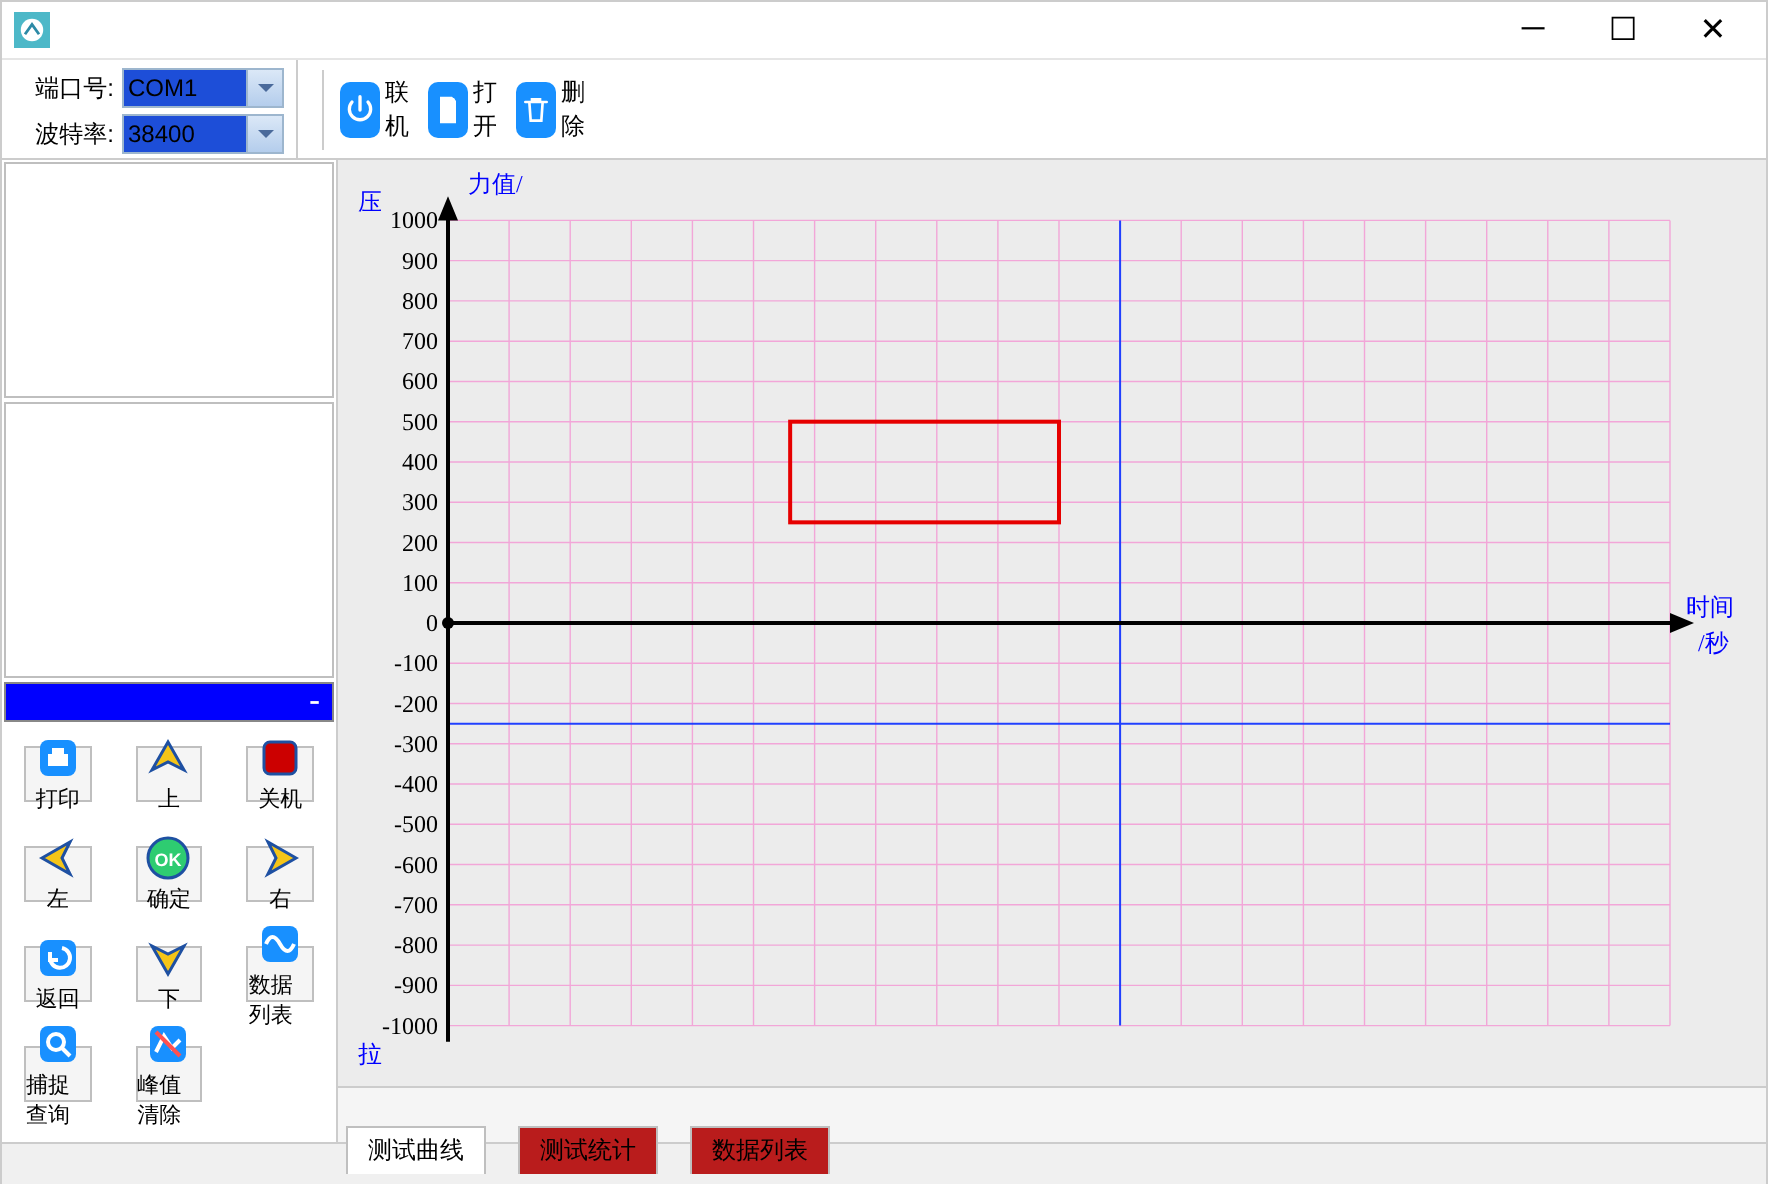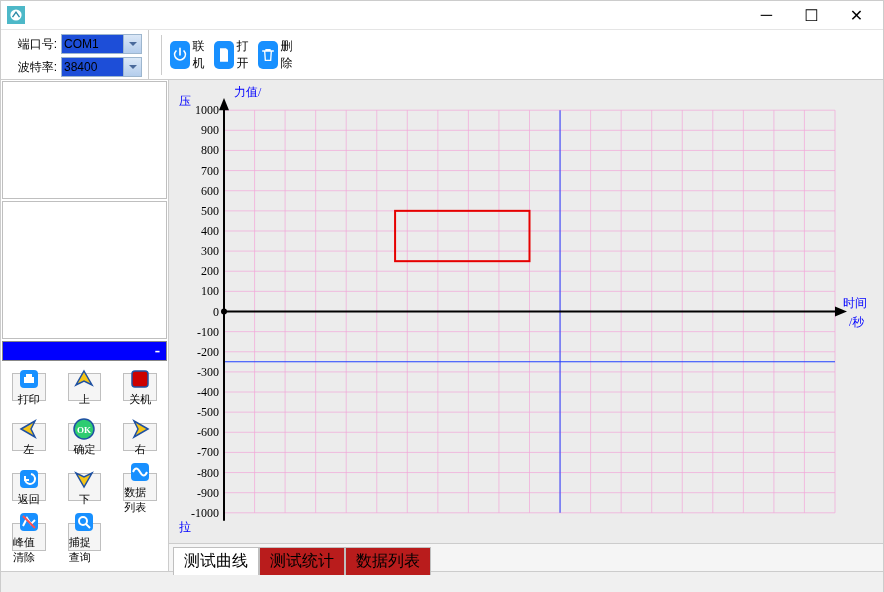--- a/index.html
+++ b/index.html
@@ -30,30 +30,30 @@
 .tool-btn span { font-size: 12px; }
 
 .body-row { flex: 1; display: flex; }
 .left-col { width: 168px; border-right: 1px solid #ccc; display: flex; flex-direction: column; }
 .panel-box { border: 1px solid #bfbfbf; margin: 1px; background: #fff; }
 .panel-box.list1 { height: 118px; }
 .panel-box.list2 { height: 138px; }
 .numeric-display { height: 20px; margin: 1px; background: #0000FF; color: #fff; display: flex; align-items: center; justify-content: flex-end; padding: 0 4px; font-family: SimSun; font-size: 16px; font-weight: bold; letter-spacing: 2px; border: 1px solid #888; }
 
 .grid-btns { display: grid; grid-template-columns: repeat(3, 1fr); grid-template-rows: repeat(4, 50px); gap: 0; }
-.grid-btn { border: 1px solid #bfbfbf; margin: 11px; display: flex; flex-direction: column; align-items: center; justify-content: center; gap: 1px; cursor: pointer; background: #f5f5f5; font-family: Liberation Serif, serif; }
+.grid-btn { border: 1px solid #bfbfbf; margin: 11px; display: flex; flex-direction: column; align-items: center; justify-content: center; gap: 1px; cursor: pointer; background: #f5f5f5; }
 .grid-btn .gi { width: 24px; height: 24px; display: flex; align-items: center; justify-content: flex-start; }
 .grid-btn span { font-size: 11px; }
 
 .chart-col { flex: 1; display: flex; flex-direction: column; }
 .chart-area { flex: 1; position: relative; background: #ececec; }
 .chart-svg { width: 100%; height: 100%; }
 
 .tab-strip { height: 28px; display: flex; align-items: center; border-top: 1px solid #ccc; background: #f5f5f5; padding-left: 4px; gap: 0; }
-.tab { padding: 3px 10px; border: 1px solid #bfbfbf; border-bottom: none; background: #fff; margin-right: 0; cursor: pointer; position: relative; top: 3px; font-size: 16px; }
+.tab { padding: 3px 10px; border: 1px solid #bfbfbf; border-bottom: none; background: #fff; margin-right: 16px; cursor: pointer; position: relative; top: 17px; font-size: 12px; }
 .tab.inactive { background: #b91c1c; }
 
 .statusbar { height: 24px; background: #f0f0f0; border-top: 1px solid #ccc; }
 
 
 .axis-label { font-size: 12px; fill: #0000FF; font-family: SimSun; }
 .tick-label { font-size: 12px; fill: #000; font-family: SimSun; }
 </style>
 </head>
 <body>
@@ -204,35 +204,35 @@
                   <rect x="3" y="3" width="18" height="18" rx="4" fill="#1890ff"></rect>
                   <path d="M5 12 Q8 5 12 12 T19 12" stroke="#fff" stroke-width="2" fill="none"></path>
                 </svg>
               </div>
             <span>数据列表</span>
           </div>
           <div class="grid-btn">
             <div class="gi">
                 <svg width="24" height="24">
                   <rect x="3" y="3" width="18" height="18" rx="4" fill="#1890ff"></rect>
+                  <circle cx="11" cy="11" r="4" stroke="#fff" stroke-width="2" fill="none"></circle>
+                  <line x1="14" y1="14" x2="18" y2="18" stroke="#fff" stroke-width="2"></line>
+                </svg>
+              </div>
+            <span>捕捉查询</span>
+          </div>
+          <div class="grid-btn">
+            <div class="gi">
+                <svg width="24" height="24">
+                  <rect x="3" y="3" width="18" height="18" rx="4" fill="#1890ff"></rect>
                   <path d="M6 16 L10 8 L14 14 L18 10" stroke="#fff" stroke-width="2" fill="none"></path>
                   <line x1="6" y1="6" x2="18" y2="18" stroke="#ff5050" stroke-width="2"></line>
                 </svg>
               </div>
             <span>峰值清除</span>
-          </div>
-          <div class="grid-btn">
-            <div class="gi">
-                <svg width="24" height="24">
-                  <rect x="3" y="3" width="18" height="18" rx="4" fill="#1890ff"></rect>
-                  <circle cx="11" cy="11" r="4" stroke="#fff" stroke-width="2" fill="none"></circle>
-                  <line x1="14" y1="14" x2="18" y2="18" stroke="#fff" stroke-width="2"></line>
-                </svg>
-              </div>
-            <span>捕捉查询</span>
           </div>
         </div>
       </div>
 
       <div class="chart-col">
         <div class="chart-area">
           <svg class="chart-svg" id="chart-svg" viewBox="0 0 714 460" preserveAspectRatio="none">
               <line x1="55" y1="30" x2="666" y2="30" stroke="#f2a6d8" stroke-width="0.7"></line>
               <text x="50" y="34" text-anchor="end" class="tick-label">1000</text>
               <line x1="55" y1="50" x2="666" y2="50" stroke="#f2a6d8" stroke-width="0.7"></line>

